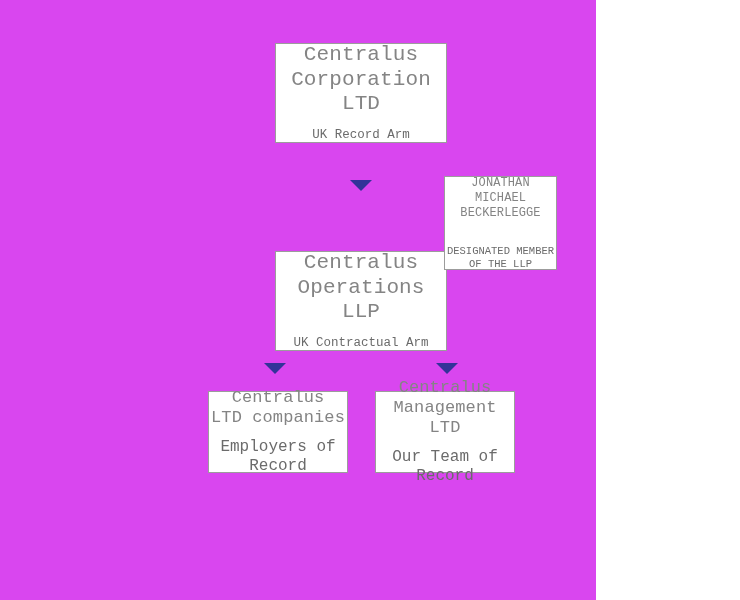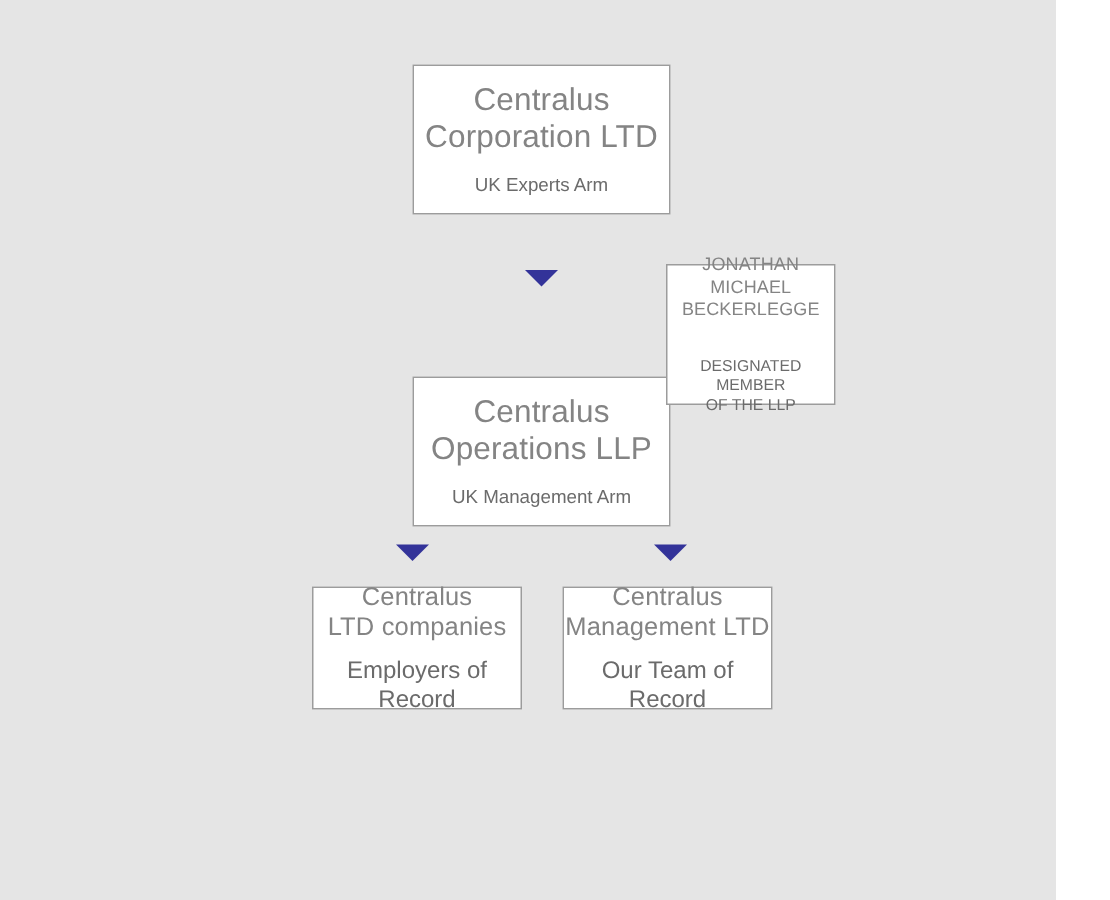--- a/index.html
+++ b/index.html
@@ -10,23 +10,24 @@
   body {
     width: 740px;
     height: 600px;
     background: #ffffff;
     font-family: "Liberation Sans", sans-serif;
     overflow: hidden;
   }
 
   #canvas {
     position: relative;
-    width: 704px;
+    width: 596px;
     height: 600px;
-    background: #e5e5e5;
+    background: #d946ef;
+    font-family: Liberation Mono, monospace;
   }
 
   
   .node {
     position: absolute;
     box-sizing: border-box;
     background: #ffffff;
     border: 1px solid #9c9c9c;
     display: flex;
     flex-direction: column;
@@ -118,29 +119,29 @@
   #arrow-ops-to-mgmt  { left: 436px; top: 363px; }
 </style>
 </head>
 <body>
 
 <div id="canvas">
 
   <div class="node entity" id="node-corporation">
     <div class="node-title">Centralus
 Corporation LTD</div>
-    <div class="node-subtitle">UK Experts Arm</div>
+    <div class="node-subtitle">UK Record Arm</div>
   </div>
 
   <div class="arrow-down" id="arrow-corp-to-ops"></div>
 
   <div class="node entity" id="node-operations">
     <div class="node-title">Centralus
 Operations LLP</div>
-    <div class="node-subtitle">UK Management Arm</div>
+    <div class="node-subtitle">UK Contractual Arm</div>
   </div>
 
   <div class="node person" id="node-person">
     <div class="node-title">JONATHAN
 MICHAEL
 BECKERLEGGE</div>
     <div class="node-subtitle">DESIGNATED MEMBER
 OF THE LLP</div>
   </div>
 

